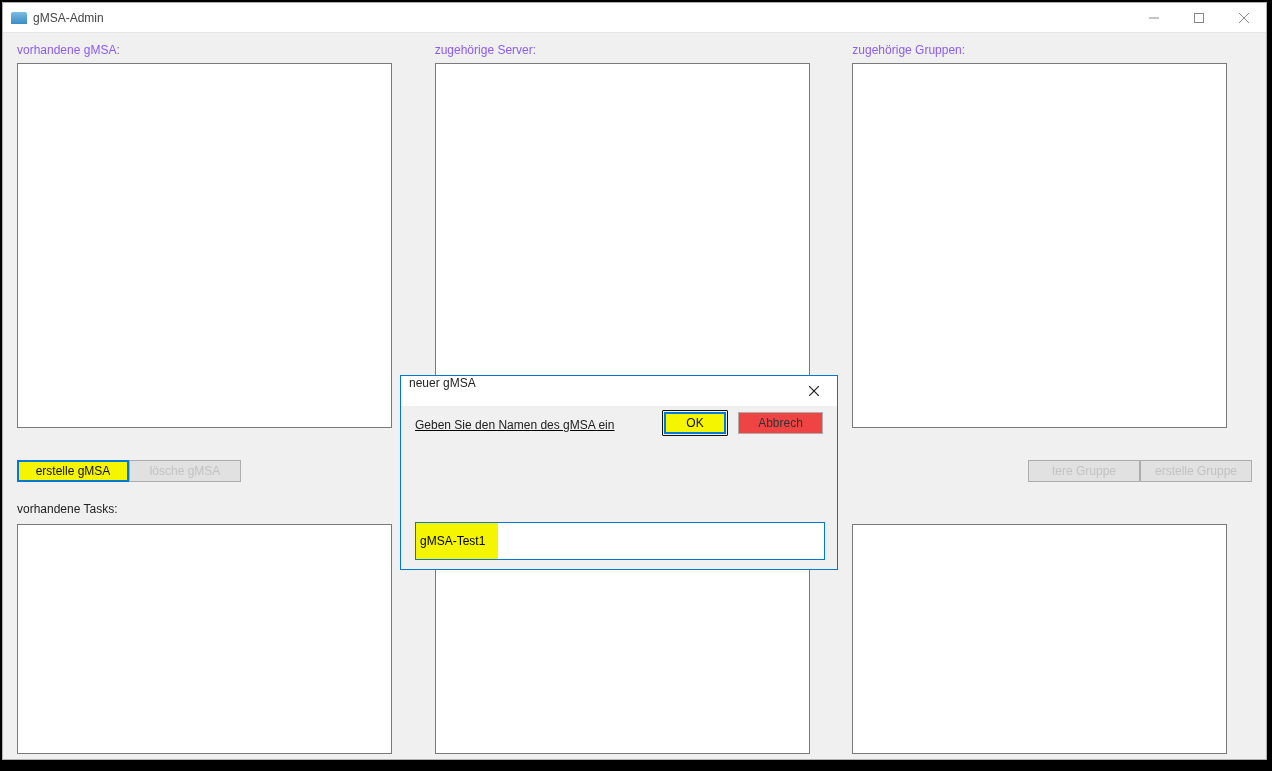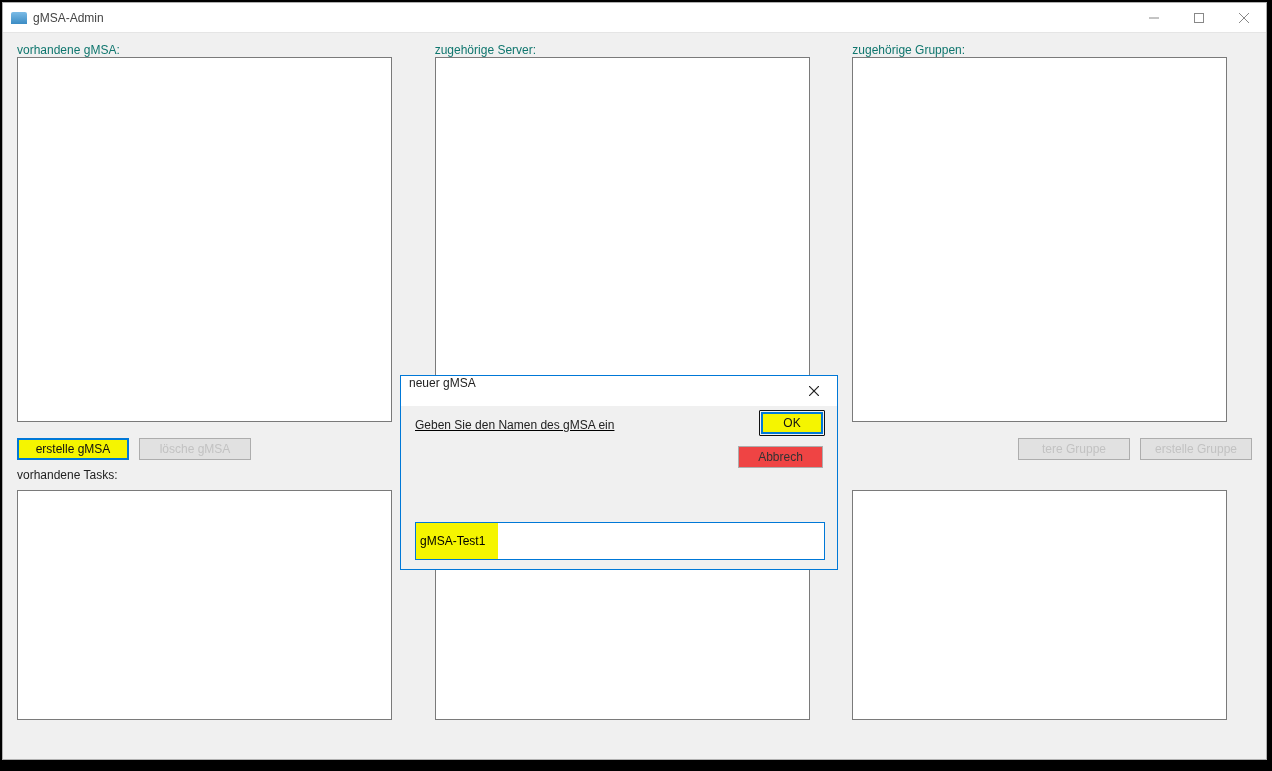--- a/index.html
+++ b/index.html
@@ -33,38 +33,38 @@
   .winbtn svg { width:10px; height:10px; stroke:#888; stroke-width:1; fill:none; }
   .client {
     background:#f0f0f0;
     position:absolute; left:0; right:0; top:30px; bottom:0;
     padding:10px 14px;
   }
   .row {
     display:flex; gap:18px;
   }
   .col { display:flex; flex-direction:column; flex:1; }
-  .lbl { color:#0f766e; margin-bottom:0; }
+  .lbl { color:#8b5cf6; margin-bottom:6px; }
   .listbox {
     background:#fff; border:1px solid #7a7a7a;
     width:375px; height:365px;
   }
   .buttons-row {
-    display:flex; gap:10px; margin-top:16px;
+    display:flex; margin-top:32px;
   }
   button.std {
     height:22px; min-width:112px; padding:0 8px;
     background:#e1e1e1; border:1px solid #adadad;
     color:#555;
   }
   button.std.disabled { color:#c2c2c2; background:#e1e1e1; }
   button.std.highlight {
     background:#f5f500; border:2px solid #0078d7; color:#111;
   }
-  .section2-lbl { margin-top:8px; color:#222;}
+  .section2-lbl { margin-top:20px; color:#222;}
   .listbox2 {
     background:#fff; border:1px solid #7a7a7a;
     height:230px; margin-top:8px;
   }
   .tasks-row { display:flex; gap:18px;}
   .tasks-row .col { flex:1;}
   .tasks-row .listbox2 { width:375px;}
 
   
   .dialog {
@@ -78,21 +78,21 @@
     height:30px; background:#fff; display:flex; 
     padding:0 8px; color:#222;
   }
   .dialog .dlg-titlebar .spacer{flex:1;}
   .dialog .dlg-close {
     width:30px; height:30px; display:flex; align-items:center; justify-content:center;
   }
   .dialog .dlg-close svg{ width:10px; height:10px; stroke:#222; stroke-width:1.2; }
   .dialog .dlg-body { position:relative; padding:12px 14px;text-decoration:underline;}
   .dlg-label{ color:#222;}
-  .dlg-buttons{ position:absolute; right:14px; top:6px; display:flex; flex-direction:column; gap:12px; align-items:flex-end;}
+  .dlg-buttons{ position:absolute; right:14px; top:6px; display:flex; flex-direction:row; gap:12px; align-items:flex-end;}
   button.ok {
     width:62px; height:22px;
     background:#f5f500; border:2px solid #0078d7; color:#111; position:relative;
   }
   button.ok::after{
     content:""; position:absolute; inset:-4px; border:1px solid #111; border-radius:1px;
     pointer-events:none;
   }
   button.cancel {
     width:85px; height:22px;

